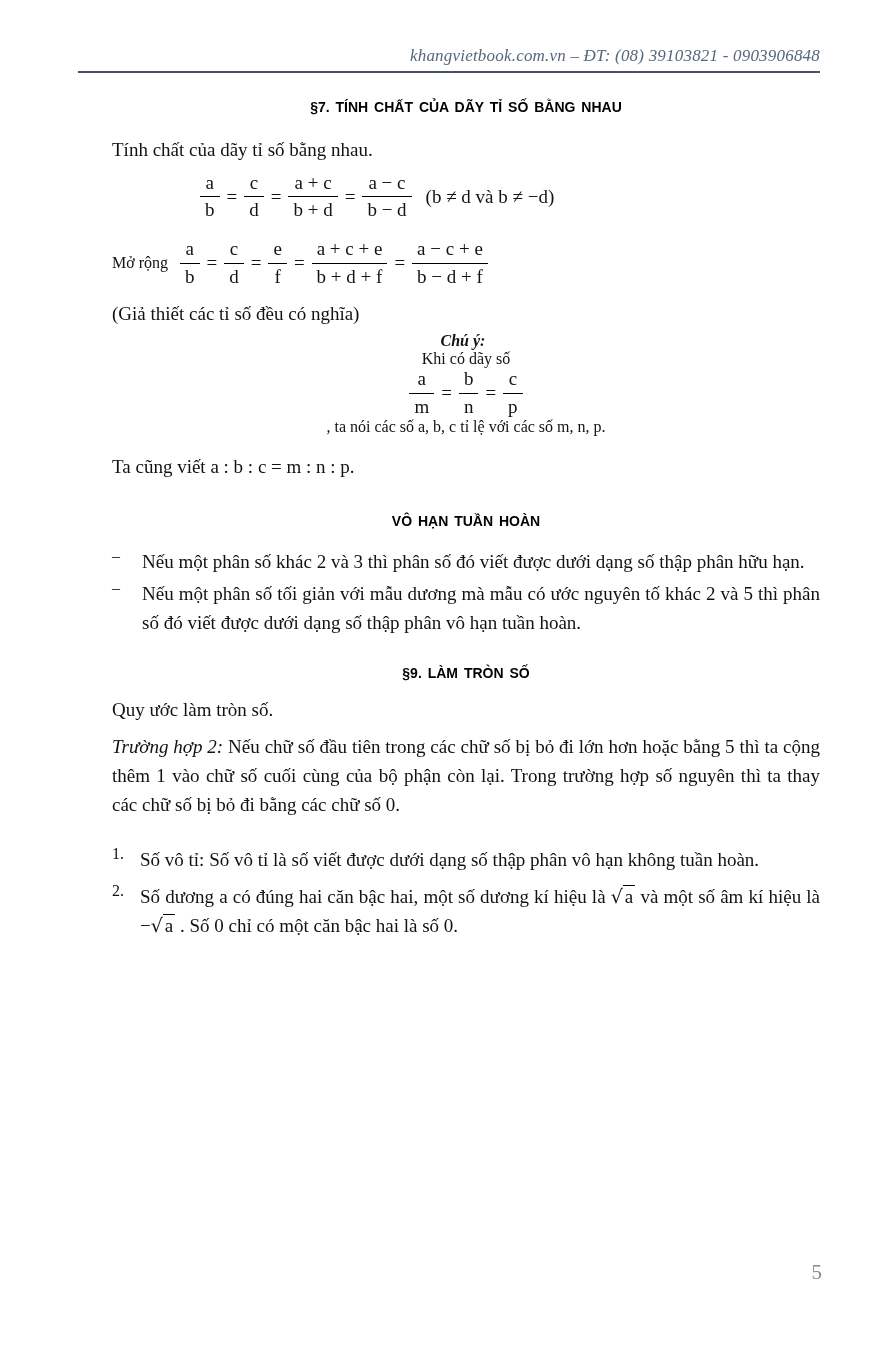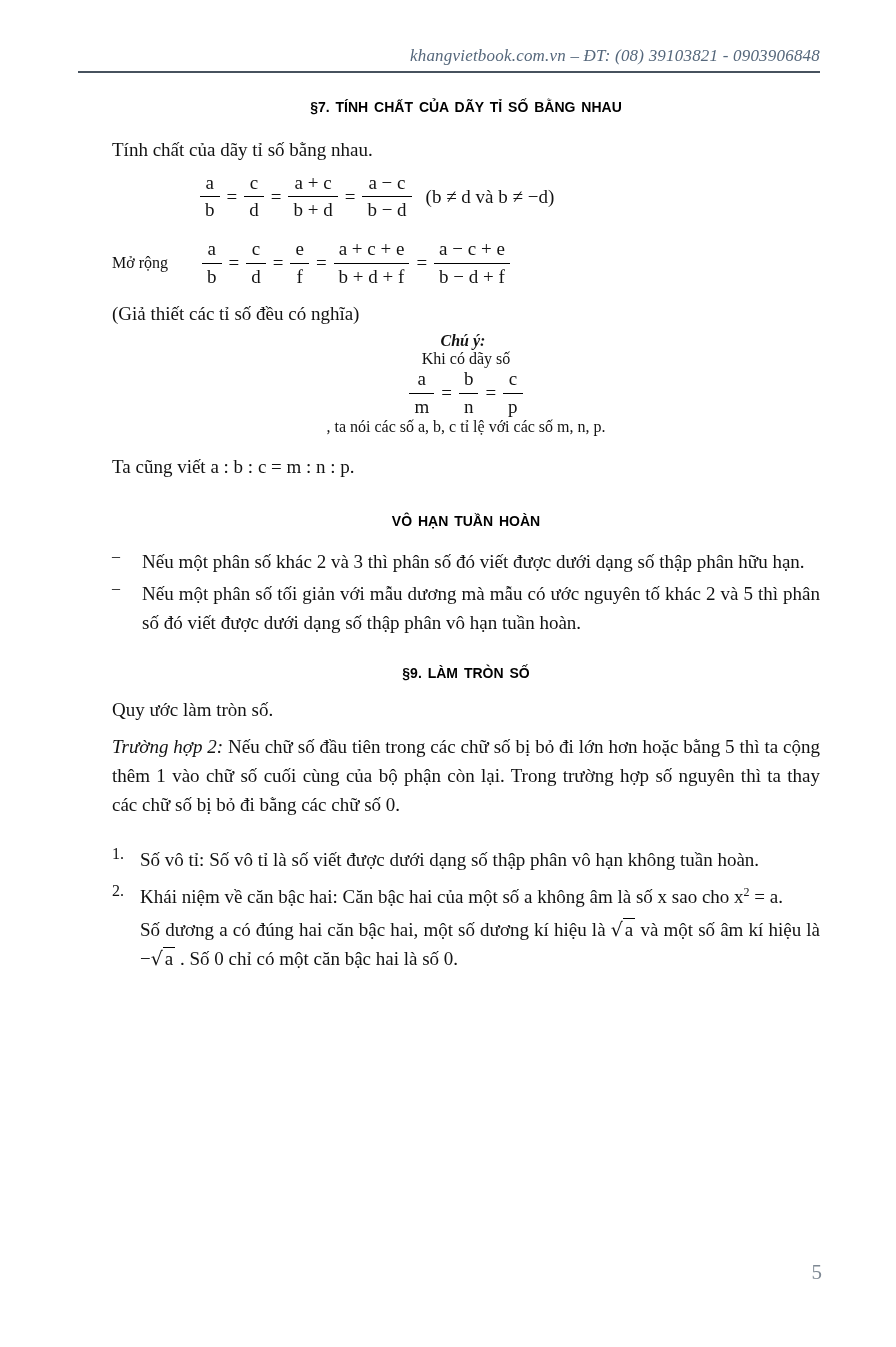--- a/index.html
+++ b/index.html
@@ -37,21 +37,21 @@
   
   .formula { display:inline-flex; align-items:center; font-size:19px; }
   .formula-block { display:flex; align-items:center; }
   #formula-main { margin:8px 0 0 88px; }
   .frac { display:inline-block; text-align:center; line-height:1.2; }
   .frac .num { display:block; padding:0 5px 2px; }
   .frac .den { display:block; border-top:1.5px solid #000; padding:2px 5px 0; }
   .fop { padding:0 7px; }
   .ftext { margin-left:14px; white-space:nowrap; }
 
-  #morong-row { margin-top:16px; display:flex; align-items:center;gap:22px; }
+  #morong-row { margin-top:16px; display:flex; align-items:center; }
   #morong-row .lbl { margin-right:12px; }
 
   #note-gia-thiet { margin-top:10px; }
 
   #chuy-line { margin-top:4px; display:flex; align-items:center; flex-wrap:wrap;flex-direction:column; }
   .bi { font-weight:bold; font-style:italic; margin-right:6px; }
   #chuy-line .formula { margin:0 7px; }
 
   #closing-line { margin-top:16px; }
 
@@ -202,21 +202,20 @@
 
 
   <div class="num-list">
     <div class="num-item">
       <span class="no">1.</span>
       <div class="body just">Số vô tỉ: Số vô tỉ là số viết được dưới dạng số thập phân vô hạn không tuần hoàn.</div>
     </div>
     <div class="num-item">
       <span class="no">2.</span>
       <div class="body just">
-        <p><span>Khái niệm về căn bậc hai: Căn bậc hai của một số a không âm là số x sao cho x</span><sup class="sq">2</sup><span> = a.</span></p>
         <p><span>Số dương a có đúng hai căn bậc hai, một số dương kí hiệu là </span><span class="sqrt"><span class="rad">√</span><span class="arg">a</span></span><span> và một số âm kí hiệu là </span><span>−</span><span class="sqrt"><span class="rad">√</span><span class="arg">a</span></span><span> . Số 0 chỉ có một căn bậc hai là số 0.</span></p>
       </div>
     </div>
   </div>
 
 </div>
 
 <div class="page-num">5</div>
 
 </body></html>

